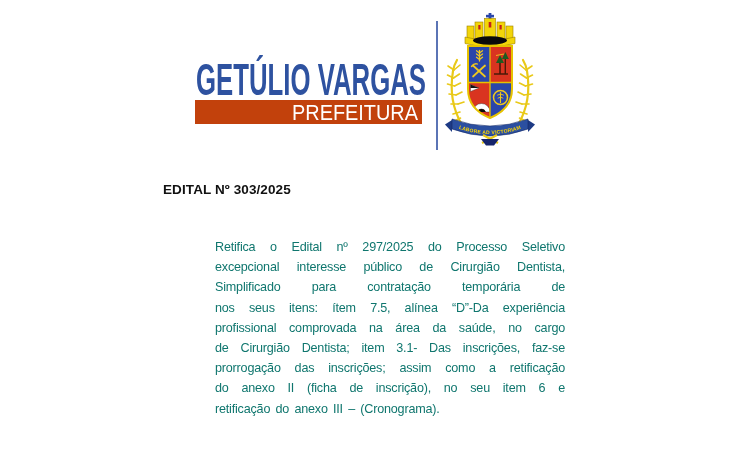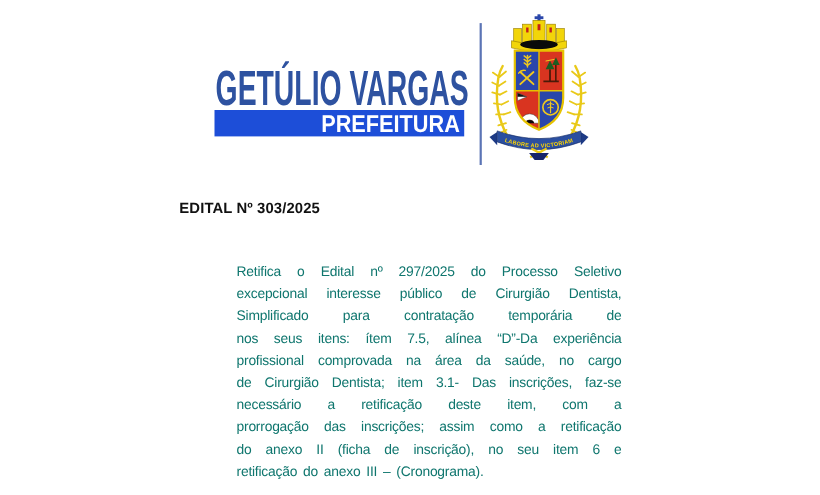--- a/index.html
+++ b/index.html
@@ -21,22 +21,21 @@
     top: 52px;
     width: 232px;
     height: 46px;
   }
   .prefeitura-bar {
     position: absolute;
     left: 195px;
     top: 100px;
     width: 227px;
     height: 24px;
-    background: #1d4ed8;
-    font-weight: bold;
+    background: #c2410c;
   }
   .header-divider {
     position: absolute;
     left: 436px;
     top: 21px;
     width: 2px;
     height: 129px;
     background: #5b74b5;
   }
   .crest-svg {
@@ -219,19 +218,18 @@
 
   <h2 class="edital-title">EDITAL Nº 303/2025</h2>
 
   <div class="edital-body">
     <p class="jline">Retifica o Edital nº 297/2025 do Processo Seletivo</p>
     <p class="jline">excepcional interesse público de Cirurgião Dentista,</p>
     <p class="jline">Simplificado para contratação temporária de</p>
     <p class="jline">nos seus itens: ítem 7.5, alínea “D”-Da experiência</p>
     <p class="jline">profissional comprovada na área da saúde, no cargo</p>
     <p class="jline">de Cirurgião Dentista; item 3.1- Das inscrições, faz-se</p>
-    <p class="jline">necessário a retificação deste item, com a</p>
     <p class="jline">prorrogação das inscrições; assim como a retificação</p>
     <p class="jline">do anexo II (ficha de inscrição), no seu item 6 e</p>
     <p class="jline last">retificação do anexo III – (Cronograma).</p>
   </div>
 
 </div>
 
 </body></html>

